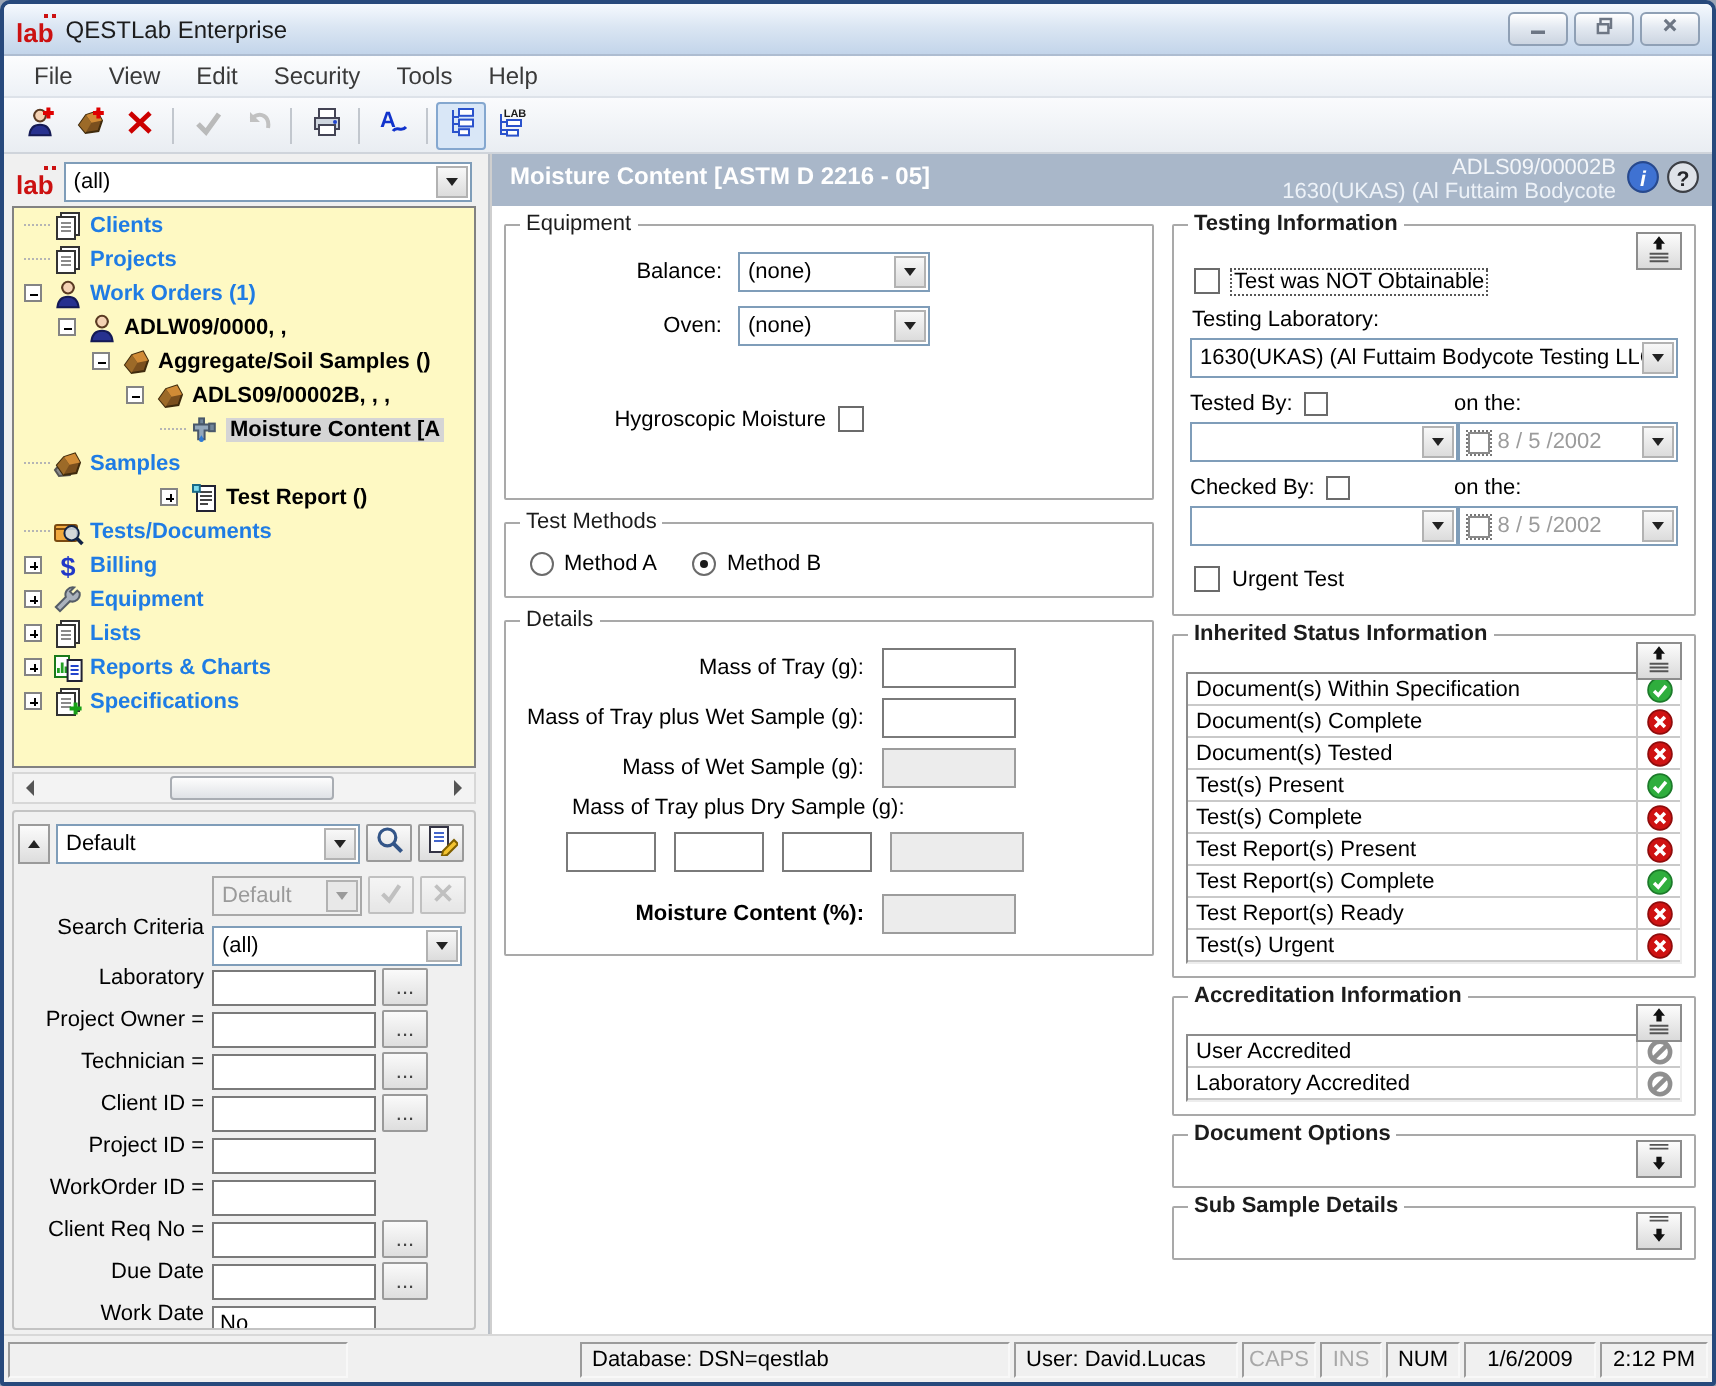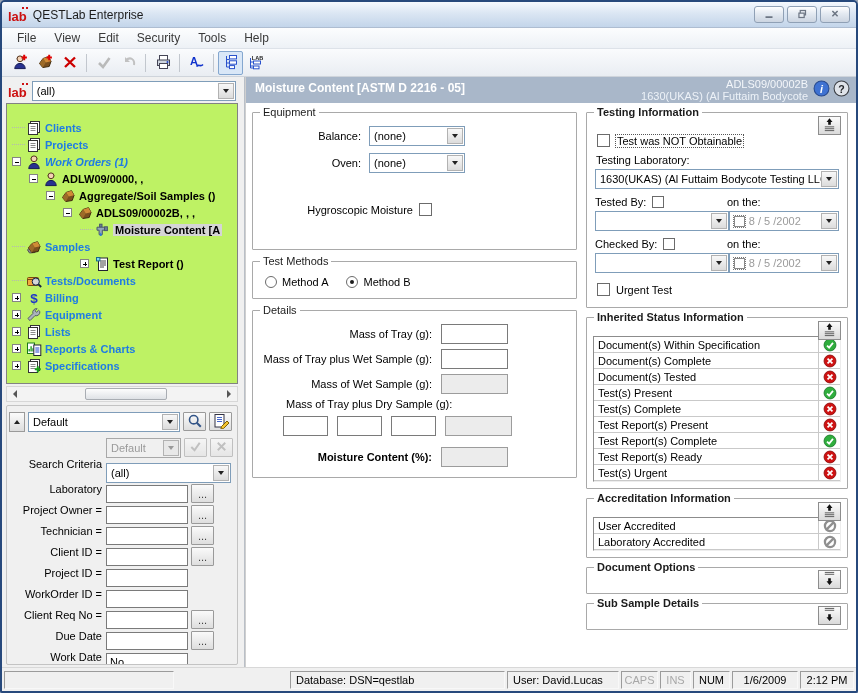--- a/index.html
+++ b/index.html
@@ -39,21 +39,21 @@
   .filter-row { flex:none; height:24px; display:flex; align-items:center; gap:5px; padding:1px 2px; }
   .combo { height:20px; background:#fff; border:1px solid #7f9db9; display:flex; align-items:center;
     padding-left:4px; position:relative; overflow:hidden; white-space:nowrap; }
   .combo .combo-arrow { position:absolute; right:1px; top:1px; bottom:1px; width:16px;
     background:linear-gradient(#f8f8f8,#dcdcdc); border:1px solid #b2b2b2; display:flex; align-items:center; justify-content:center; }
   .arrow-down { width:0; height:0; border-left:3.5px solid transparent; border-right:3.5px solid transparent; border-top:4px solid #222; }
   .arrow-up { width:0; height:0; border-left:3.5px solid transparent; border-right:3.5px solid transparent; border-bottom:4px solid #222; }
   .combo.disabled { background:#f0f0f0; border-color:#a8a8a8; color:#9a9a9a; }
   .combo.disabled .combo-arrow { background:#e8e8e8; }
 
-  .tree { flex:none; height:281px; background:#bef264; border:1px solid #828282; overflow:hidden; padding-top:15px; }
+  .tree { flex:none; height:281px; background:#fef9c3; border:1px solid #828282; overflow:hidden; padding-top:0; }
   .tree-row { height:17px; display:flex; align-items:center; font-weight:bold; white-space:nowrap; }
   .expander { width:9px; height:9px; flex:none; border:1px solid #848484; background:#fff; position:relative; margin-right:4px; }
   .expander::before { content:""; position:absolute; left:1.5px; right:1.5px; top:3.5px; height:1px; background:#000; }
   .expander.plus::after { content:""; position:absolute; top:1.5px; bottom:1.5px; left:3.5px; width:1px; background:#000; }
   .exp-stub { width:13px; flex:none; border-top:1px dotted #b5b5b5; margin-right:0; }
   .t-icon { width:17px; height:16px; flex:none; display:flex; align-items:center; justify-content:center; margin-right:3px; }
   .t-label.blue { color:var(--tree-link,#1f7ce4); }
   .t-label.black { color:#000; }
   .t-label.selected { background:#d5d5d5; padding:0 2px; }
 
@@ -280,21 +280,21 @@
             <span class="exp-stub"></span>
             <span class="t-icon">
               <svg width="16" height="16" viewBox="0 0 16 16" xmlns="http://www.w3.org/2000/svg">
                 <rect x="4.5" y="1.5" width="9" height="11" fill="#fff" stroke="#333"></rect>
                 <rect x="2.5" y="3.5" width="9" height="11" fill="#fff" stroke="#333"></rect>
                 <path d="M4.5 6.5h5M4.5 8.5h5M4.5 10.5h5" stroke="#8a8a8a"></path>
               </svg>
             </span>
             <span class="t-label blue">Projects</span>
           </div>
-          <div class="tree-row" style="padding-left: 5px; font-style: italic;">
+          <div class="tree-row" style="padding-left: 5px;">
             <span class="expander"></span>
             <span class="t-icon">
               <svg width="16" height="16" viewBox="0 0 16 16" xmlns="http://www.w3.org/2000/svg">
                 <path d="M5 3.6c1-1.8 5-1.8 6 0l.5 1.8-1.2-.8-2.3-.5-2.3.5-1.2.8z" fill="#3a2415"></path>
                 <circle cx="8" cy="4.8" r="2.9" fill="#f4d2b4" stroke="#5a3a22"></circle>
                 <path d="M2.7 14.6c.4-3.4 2.5-5.2 5.3-5.2s4.9 1.8 5.3 5.2z" fill="#27318f" stroke="#141a55"></path>
               </svg>
             </span>
             <span class="t-label blue">Work Orders (1)</span>
           </div>

